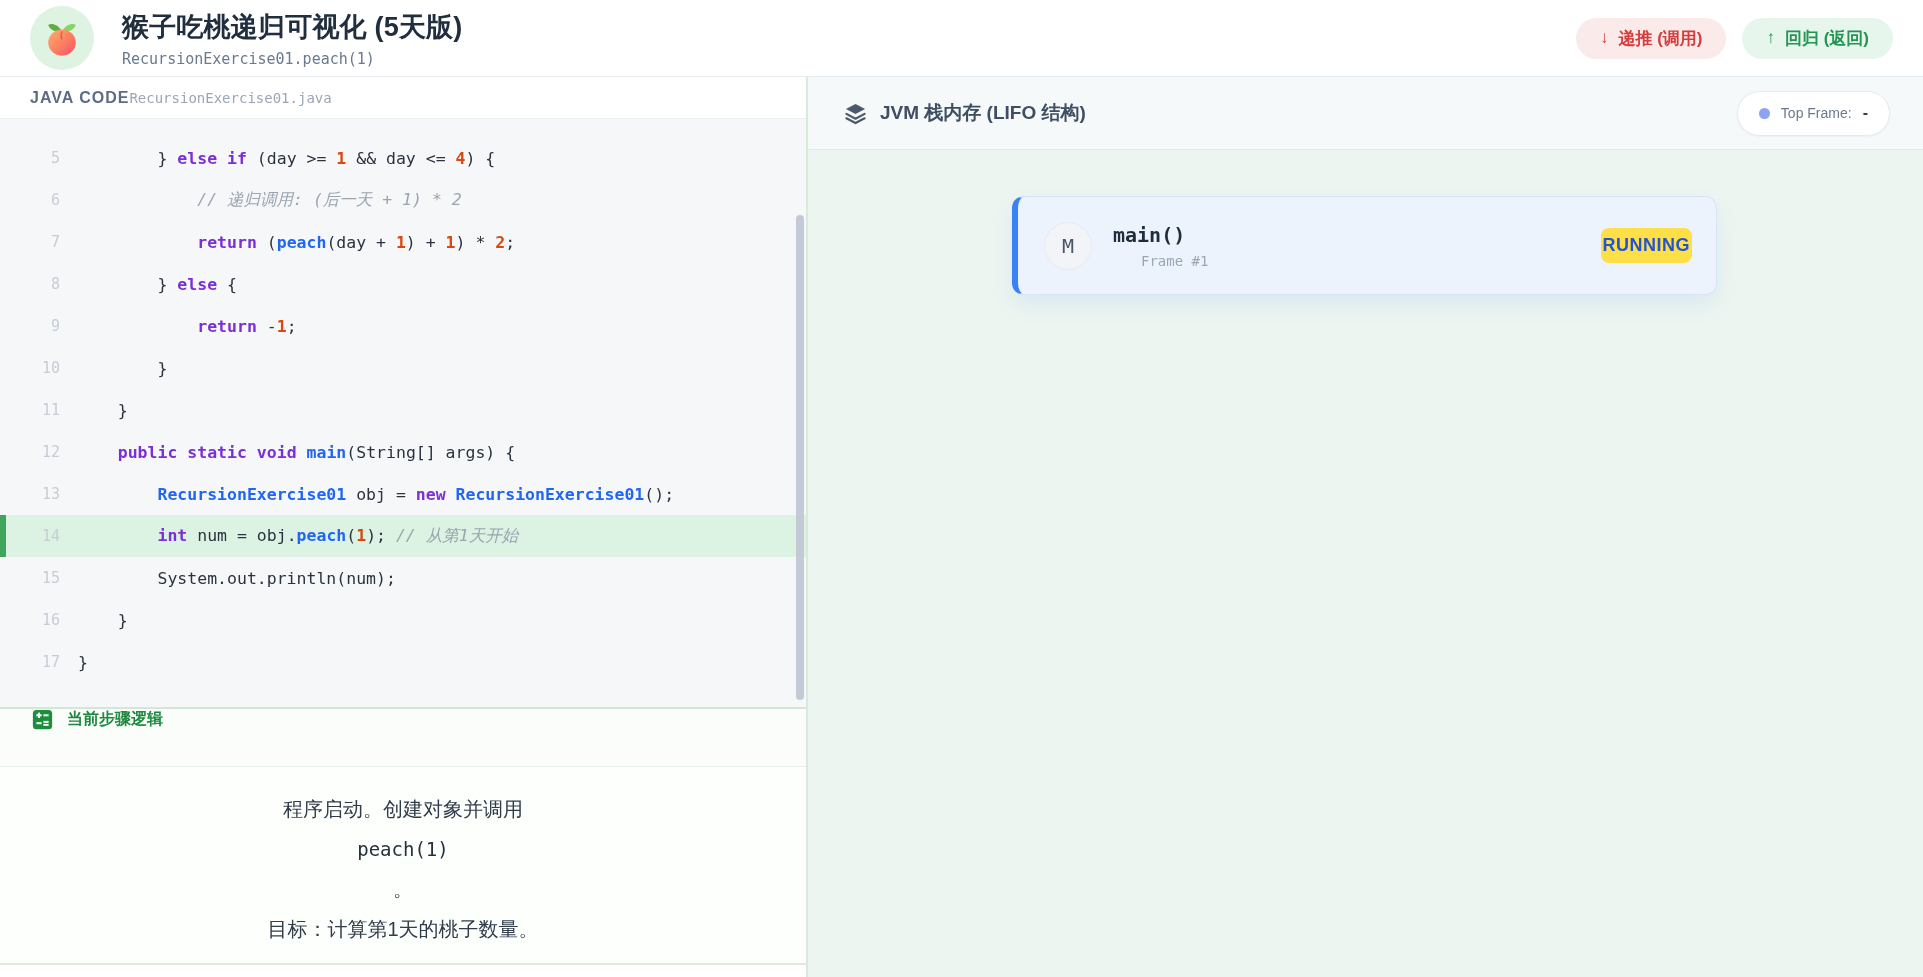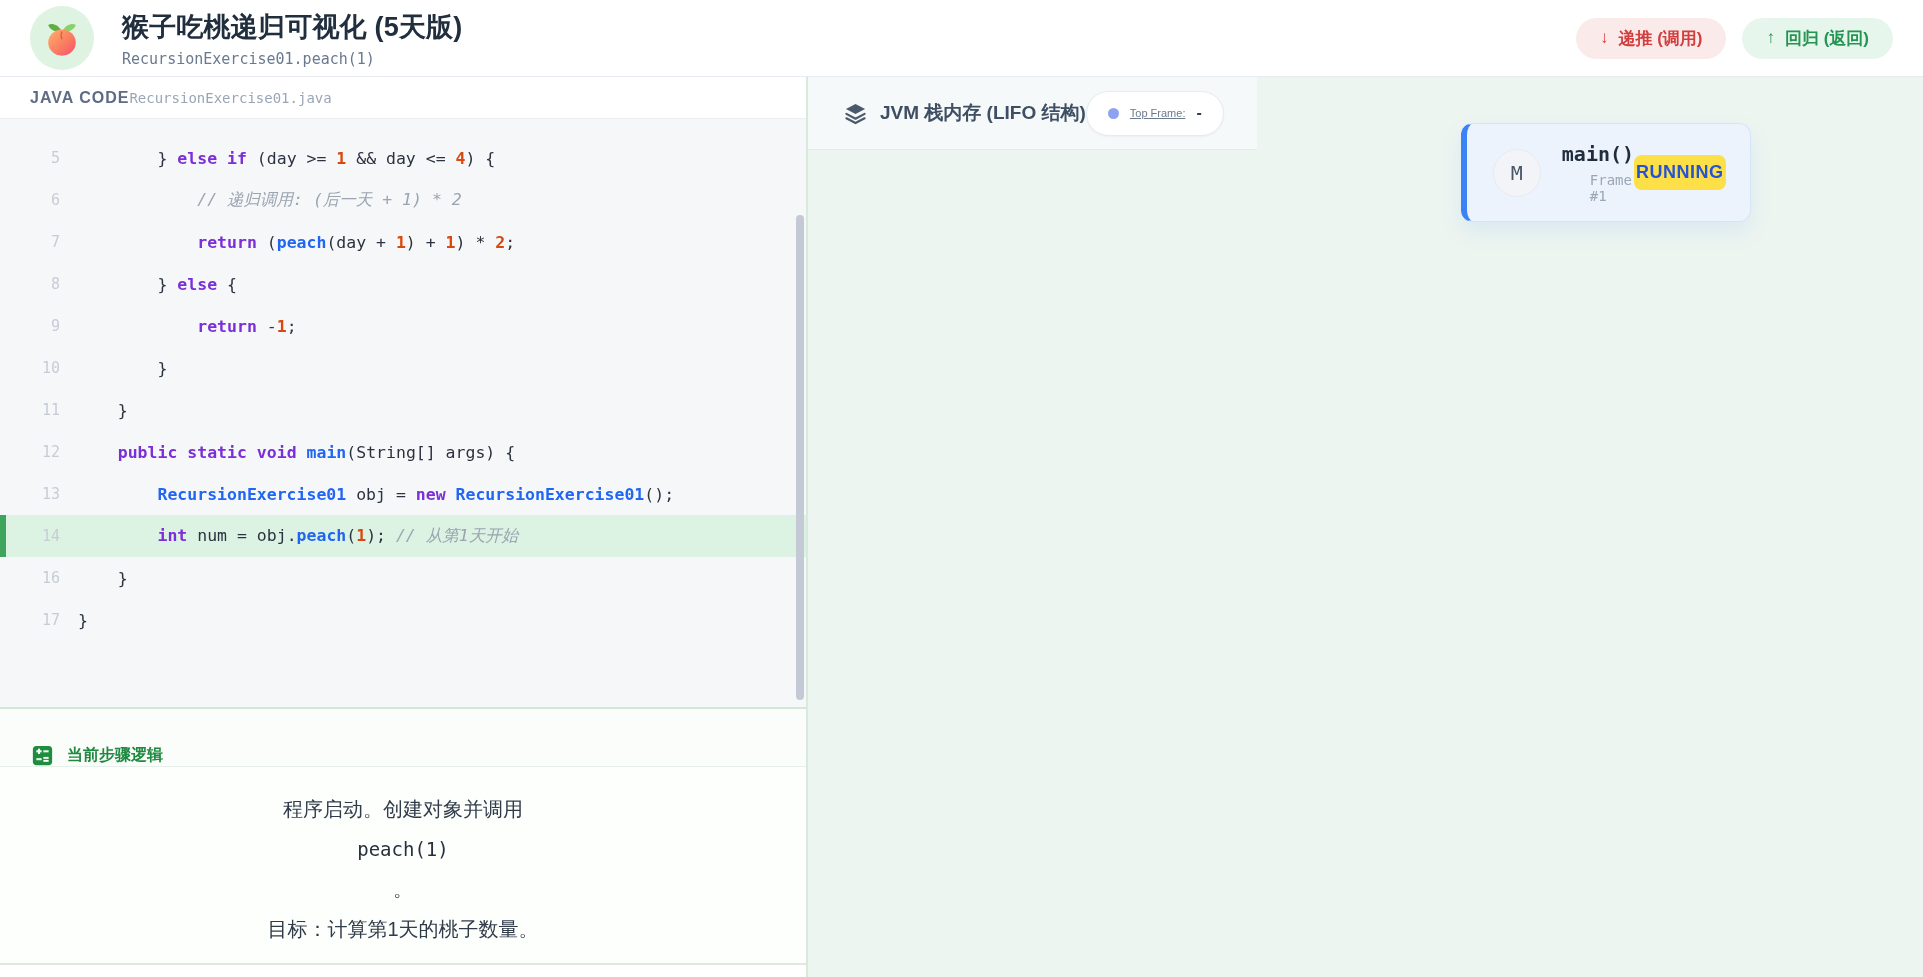--- a/index.html
+++ b/index.html
@@ -18,21 +18,21 @@
   .header-spacer { flex:1; }
   .hdr-btn { height:41px; border:none; border-radius:21px; padding:0 24px;
              font-size:17px; font-weight:bold; display:flex; align-items:center;
              gap:10px; cursor:pointer; font-family:"Liberation Sans",sans-serif; }
   .hdr-btn.call { background:#fbeaea; color:#d23d3d; margin-right:16px; }
   .hdr-btn.ret  { background:#e7f6ec; color:#249552; }
 
   
   .main { display:flex; height:900px; }
   .left-panel { width:806px; flex:none; display:flex; flex-direction:column; background:#ffffff; }
-  .right-panel { flex:1; display:flex; flex-direction:row; background:#edf5f0;
+  .right-panel { flex:1; display:flex; flex-direction:column; background:#edf5f0;
                  border-left:2px solid #d9eadd; }
 
   
   .code-header { height:42px; flex:none; display:flex; align-items:center;
                  justify-content:flex-start; padding:0 30px 0 30px;
                  background:#ffffff; border-bottom:1px solid #eceff2; }
   .code-header-label { font-size:16px; font-weight:bold; color:#5d6c84; letter-spacing:1px; }
   .code-filename { font-family:"DejaVu Sans Mono", monospace; font-size:14px; color:#9aa6b6; }
 
   .code-area { height:588px; flex:none; background:#f6f7f9; position:relative;
@@ -46,42 +46,42 @@
   .tok-p { color:#2b3340; }
   .tok-k { color:#7c2fd6; font-weight:bold; }
   .tok-n { color:#d9480f; font-weight:bold; }
   .tok-f { color:#2166f3; font-weight:bold; }
   .tok-c { color:#9aa5b1; font-style:italic; }
 
   .v-scrollbar { position:absolute; top:96px; right:2px; width:8px; height:485px;
                  border-radius:4px; background:#c3cad5; }
 
   
-  .step-header { height:60px; flex:none; display:flex; align-items:flex-end; gap:14px;
+  .step-header { height:60px; flex:none; display:flex; align-items:flex-start; gap:14px;
                  padding:0 32px; background:#fbfdfb; border-top:2px solid #d3e7d9;
                  border-bottom:1px solid #e6efe9; }
   .calc-icon { width:21px; height:21px; flex:none; }
   .step-title { font-size:16px; font-weight:bold; color:#1d8a3f; }
   .step-content { height:198px; flex:none; background:#fdfffd; text-align:center;
                   padding-top:22px; border-bottom:2px solid #dfe9e2; color:#303c49; }
   .step-line { font-size:20px; line-height:40px; }
   .step-code { font-family:"DejaVu Sans Mono", monospace; font-size:19px; line-height:40px;
                color:#26313d; }
   .left-filler { flex:1; background:#ffffff; }
 
   
   .stack-header { height:73px; flex:none; display:flex; align-items:center;
                   padding:0 33px 0 36px; background:#f6f9f9; border-bottom:1px solid #e3ece6; }
   .layers-icon { width:23px; height:23px; margin-right:13px; flex:none; }
   .stack-title { font-size:19px; font-weight:bold; color:#3f4f63; }
   .top-frame-pill { margin-left:auto; height:45px; border-radius:23px; background:#ffffff;
                     border:1px solid #e6ebf0; box-shadow:0 1px 2px rgba(40,60,80,.05);
                     display:flex; align-items:center; gap:11px; padding:0 21px; }
   .pill-dot { width:11px; height:11px; border-radius:50%; background:#8da2f2; }
-  .pill-label { font-size:11px; color:#6b7a8d;text-decoration:underline; }
+  .pill-label { font-size:14px; color:#6b7a8d; }
   .pill-value { font-size:16px; font-weight:bold; color:#33404f; }
 
   .stack-area { flex:1; padding:46px 206px 0 204px; }
   .stack-frame { height:99px; background:#edf3fd; border:1px solid #d7e3f7;
                  border-left:6px solid #3b82f6; border-radius:12px;
                  box-shadow:0 10px 22px rgba(59,130,246,.10);
                  display:flex; align-items:center; padding:0 24px 0 26px; cursor:pointer; }
   .frame-avatar { width:48px; height:48px; border-radius:50%; background:#f2f4f8;
                   border:1px solid #e7ebf1; display:flex; align-items:center; justify-content:center;
                   font-family:"DejaVu Sans Mono", monospace; font-size:20px; color:#4a5668; flex:none; }
@@ -139,20 +139,21 @@
     <div class="code-row"><span class="gutter">5</span><span><span>        </span><span class="tok-p">} </span><span class="tok-k">else</span><span class="tok-p"> </span><span class="tok-k">if</span><span class="tok-p"> (day &gt;= </span><span class="tok-n">1</span><span class="tok-p"> &amp;&amp; day &lt;= </span><span class="tok-n">4</span><span class="tok-p">) {</span></span></div>
         <div class="code-row"><span class="gutter">6</span><span><span>            </span><span class="tok-c">// 递归调用: (后一天 + 1) * 2</span></span></div>
         <div class="code-row"><span class="gutter">7</span><span><span>            </span><span class="tok-k">return</span><span class="tok-p"> (</span><span class="tok-f">peach</span><span class="tok-p">(day + </span><span class="tok-n">1</span><span class="tok-p">) + </span><span class="tok-n">1</span><span class="tok-p">) * </span><span class="tok-n">2</span><span class="tok-p">;</span></span></div>
         <div class="code-row"><span class="gutter">8</span><span><span>        </span><span class="tok-p">} </span><span class="tok-k">else</span><span class="tok-p"> {</span></span></div>
         <div class="code-row"><span class="gutter">9</span><span><span>            </span><span class="tok-k">return</span><span class="tok-p"> -</span><span class="tok-n">1</span><span class="tok-p">;</span></span></div>
         <div class="code-row"><span class="gutter">10</span><span><span>        </span><span class="tok-p">}</span></span></div>
         <div class="code-row"><span class="gutter">11</span><span><span>    </span><span class="tok-p">}</span></span></div>
         <div class="code-row"><span class="gutter">12</span><span><span>    </span><span class="tok-k">public</span><span class="tok-p"> </span><span class="tok-k">static</span><span class="tok-p"> </span><span class="tok-k">void</span><span class="tok-p"> </span><span class="tok-f">main</span><span class="tok-p">(String[] args) {</span></span></div>
         <div class="code-row"><span class="gutter">13</span><span><span>        </span><span class="tok-f">RecursionExercise01</span><span class="tok-p"> obj = </span><span class="tok-k">new</span><span class="tok-p"> </span><span class="tok-f">RecursionExercise01</span><span class="tok-p">();</span></span></div>
         <div class="code-row hl"><span class="gutter">14</span><span><span>        </span><span class="tok-k">int</span><span class="tok-p"> num = obj.</span><span class="tok-f">peach</span><span class="tok-p">(</span><span class="tok-n">1</span><span class="tok-p">);</span><span class="tok-c"> // 从第1天开始</span></span></div>
+        <div class="code-row"><span class="gutter">15</span><span><span>        </span><span class="tok-p">System.out.println(num);</span></span></div>
         <div class="code-row"><span class="gutter">16</span><span><span>    </span><span class="tok-p">}</span></span></div>
         <div class="code-row"><span class="gutter">17</span><span><span></span><span class="tok-p">}</span></span></div>
       </div>
 
     <div class="step-header">
       <svg class="calc-icon" viewBox="0 0 24 24">
         <rect x="1" y="1" width="22" height="22" rx="4" fill="#1e8e3e"></rect>
         <rect x="5" y="6" width="6" height="2.4" fill="#ffffff"></rect>
         <rect x="6.8" y="4.2" width="2.4" height="6" fill="#ffffff"></rect>
         <rect x="13" y="6" width="6" height="2.4" fill="#e8f5ec"></rect>

